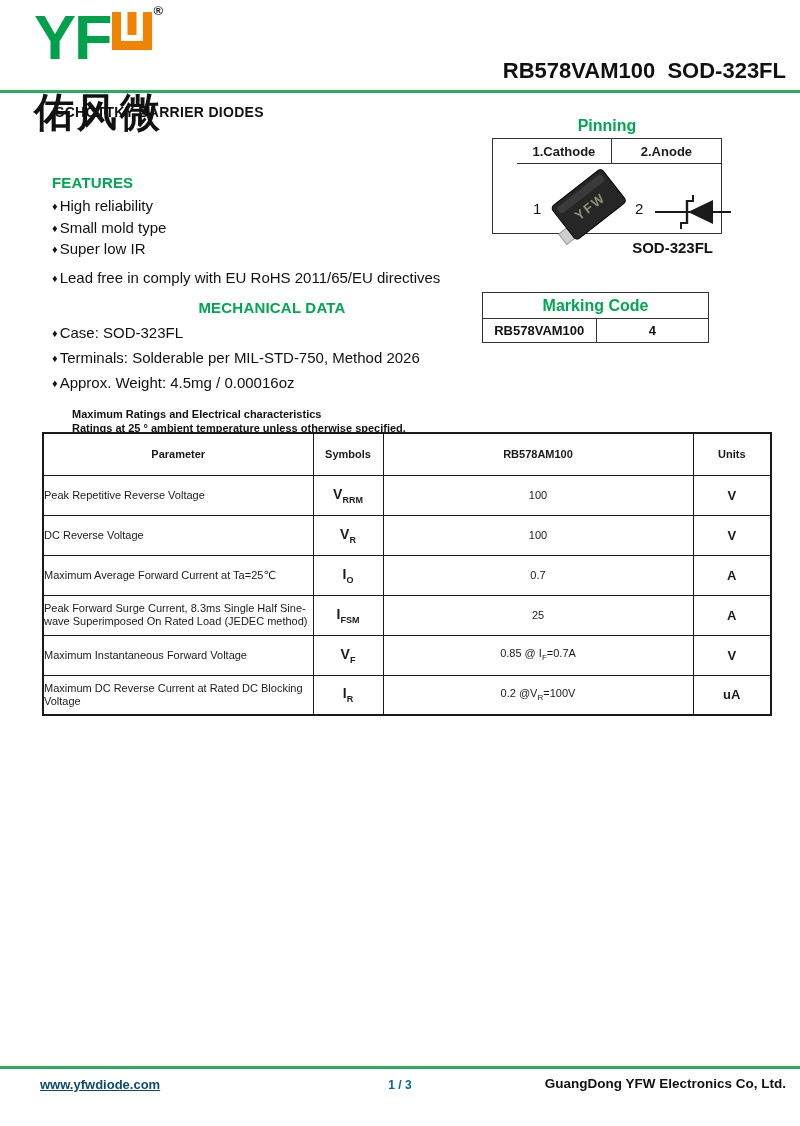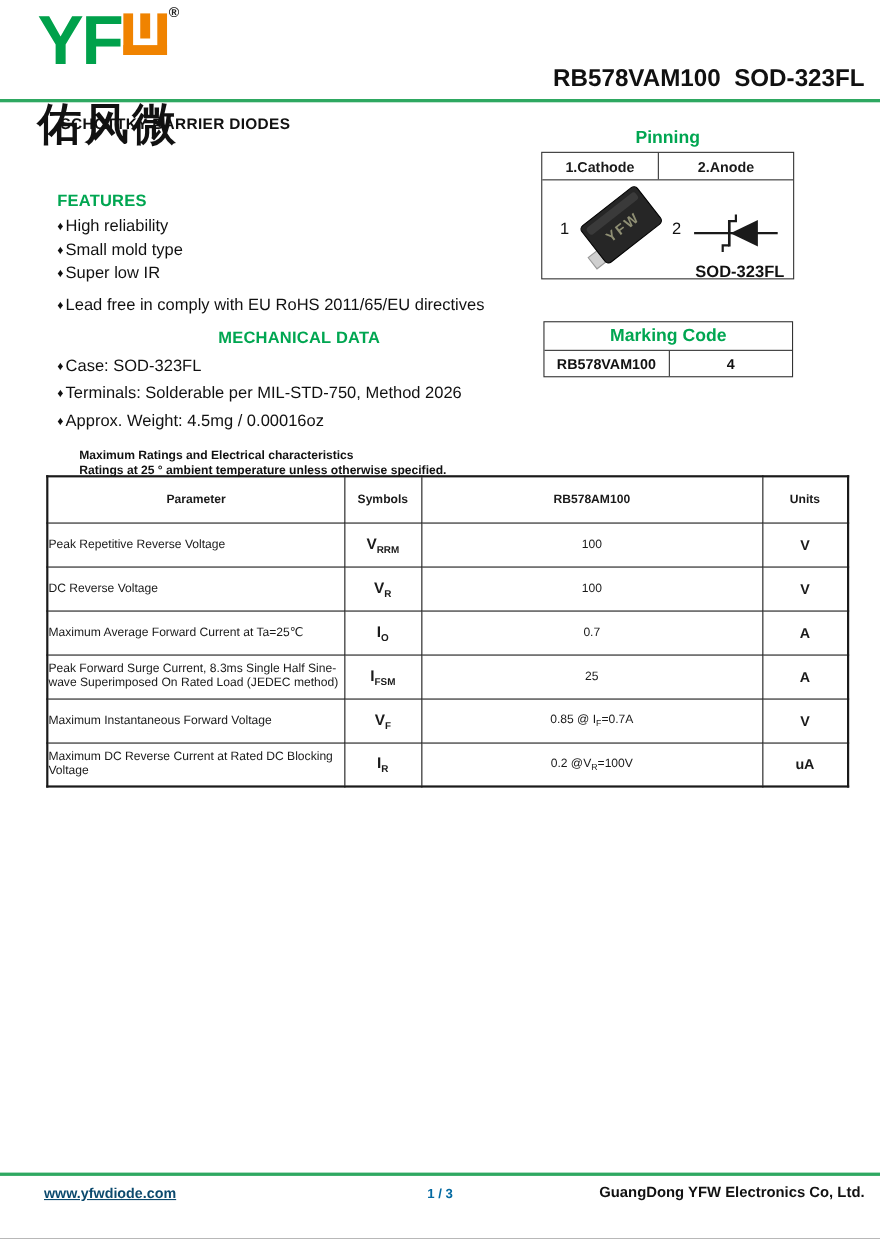--- a/index.html
+++ b/index.html
@@ -26,35 +26,35 @@
   .sec-heading{font-size:15px;font-weight:bold;color:#00A651;letter-spacing:0.2px;margin:0 0 5px 0;}
   .mech-heading{margin-top:10px;text-align:center;}
   .feat-item{font-size:15px;line-height:19.5px;color:#111;display:flex;align-items:baseline;}
   .features-list .feat-item:nth-child(4){margin-top:7px;}
   .mech-list .feat-item{line-height:23px;}
   .bullet{font-size:11px;margin-right:2px;position:relative;top:-1px;}
 
   
   .pinning-title{position:absolute;left:492px;top:117px;width:230px;text-align:center;
                  font-size:16px;font-weight:bold;color:#00A651;}
-  .pinning-box{position:absolute;left:492px;top:138px;width:230px;height:116px;border:1.5px solid #333;box-sizing:border-box;}
+  .pinning-box{position:absolute;left:492px;top:138px;width:230px;height:96px;border:1.5px solid #333;box-sizing:border-box;padding-left:24px;}
   .pin-header{display:flex;height:24px;border-bottom:1.5px solid #333;}
   .pin-cell{flex:0 0 46%;display:flex;align-items:center;justify-content:center;
             font-size:13px;font-weight:bold;box-sizing:border-box;}
   .pin-cell.anode{flex:1;border-left:1.5px solid #333;}
   .pin-body{position:relative;height:95px;}
   .pin-num{position:absolute;font-size:15px;color:#111;}
   .pin1{left:16px;top:36px;}
   .pin2{left:118px;top:36px;}
   .pkg-svg{position:absolute;left:24px;top:-2px;}
   .diode-svg{position:absolute;left:136px;top:28px;}
   .pkg-name{position:absolute;right:8px;bottom:3px;font-size:15px;font-weight:bold;color:#111;}
 
   
-  .marking-box{position:absolute;left:494px;top:292px;width:227px;border:1.5px solid #333;box-sizing:border-box;}
+  .marking-box{position:absolute;left:482px;top:292px;width:227px;border:1.5px solid #333;box-sizing:border-box;}
   .marking-title{height:25px;border-bottom:1.5px solid #333;display:flex;align-items:center;justify-content:center;
                  font-size:16px;font-weight:bold;color:#00A651;}
   .marking-row{display:flex;height:23px;}
   .marking-cell{flex:0 0 50%;display:flex;align-items:center;justify-content:center;
                 font-size:13px;font-weight:bold;color:#111;box-sizing:border-box;}
   .marking-cell.code{flex:1;border-left:1.5px solid #333;}
 
   
   .ratings-caption{position:absolute;left:72px;top:407px;font-size:11px;font-weight:bold;color:#111;line-height:14px;}
   .ratings-table{position:absolute;left:42px;top:432px;border-collapse:collapse;table-layout:fixed;

